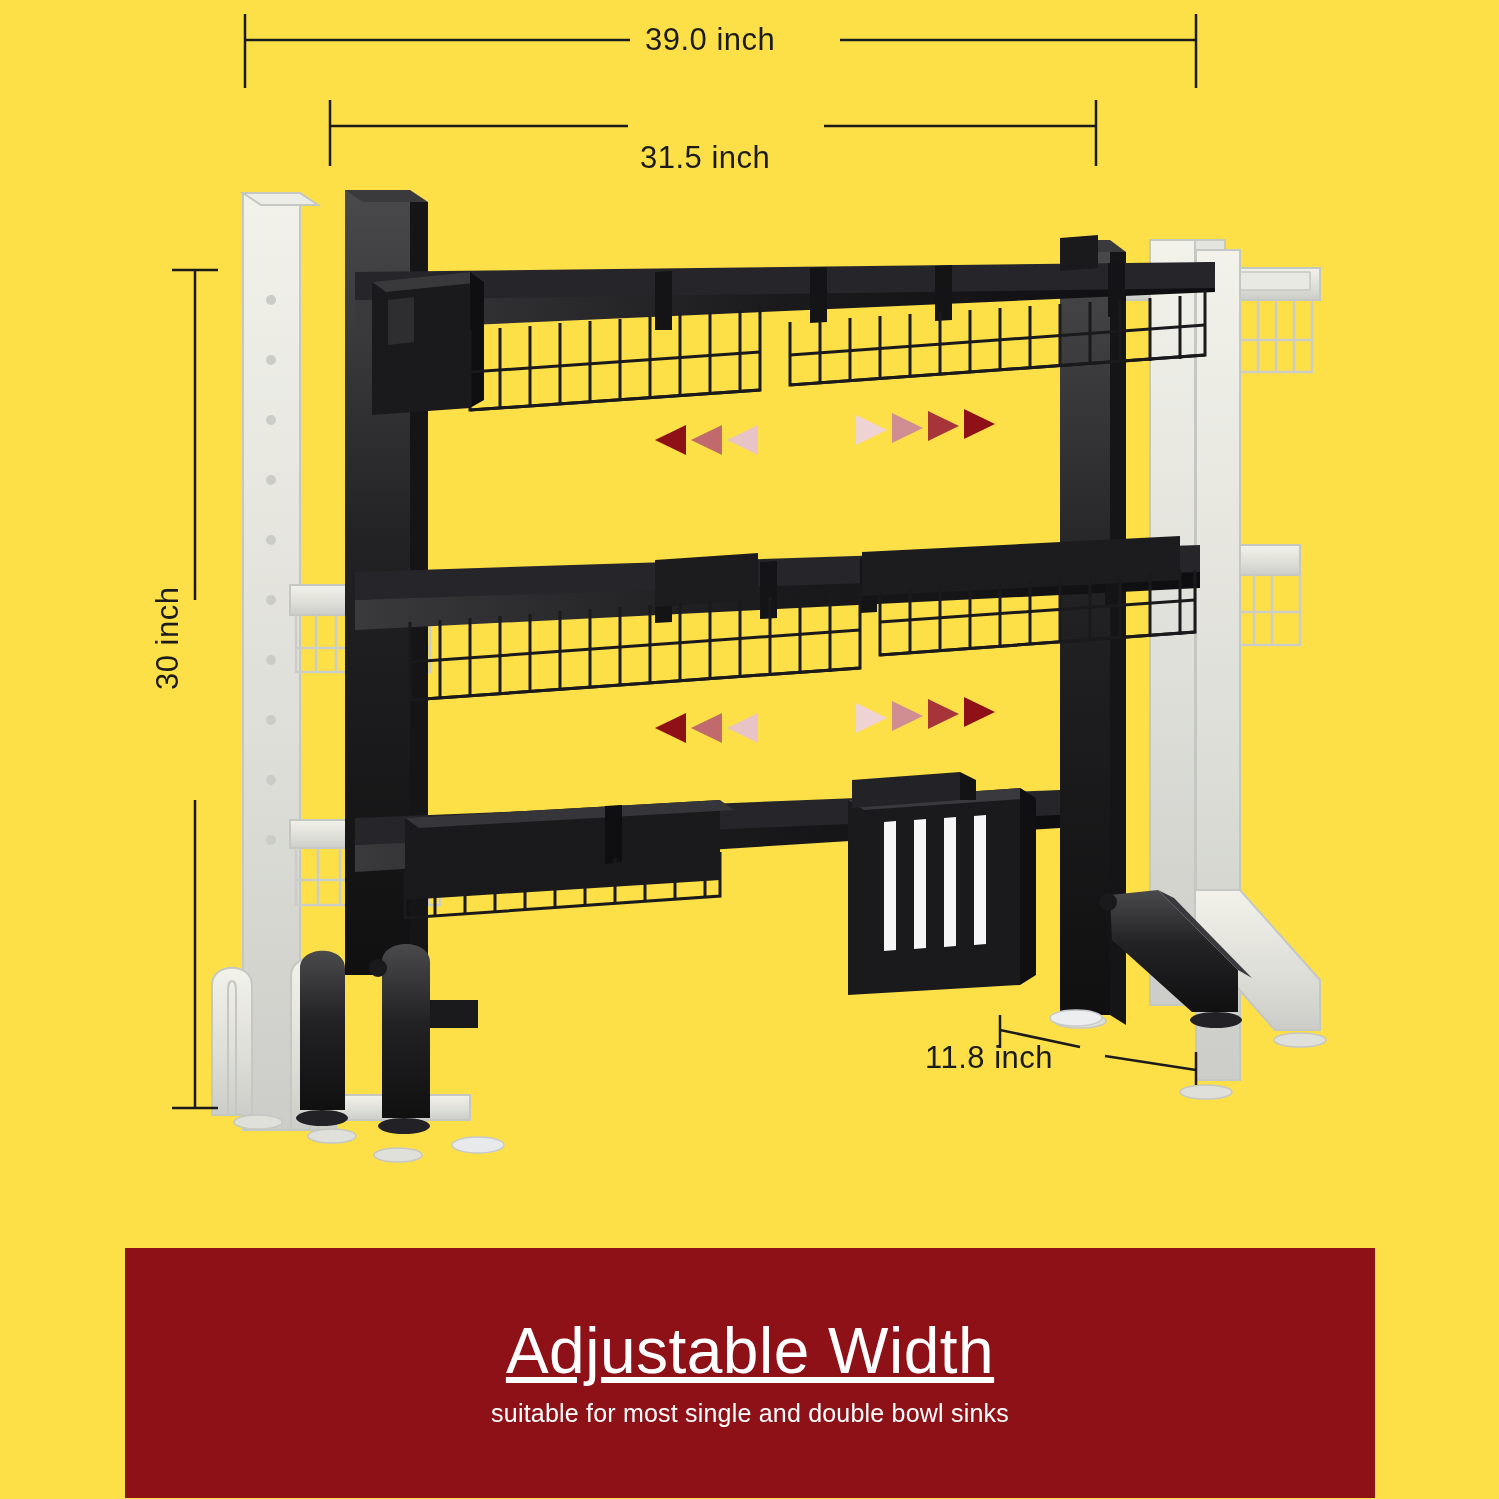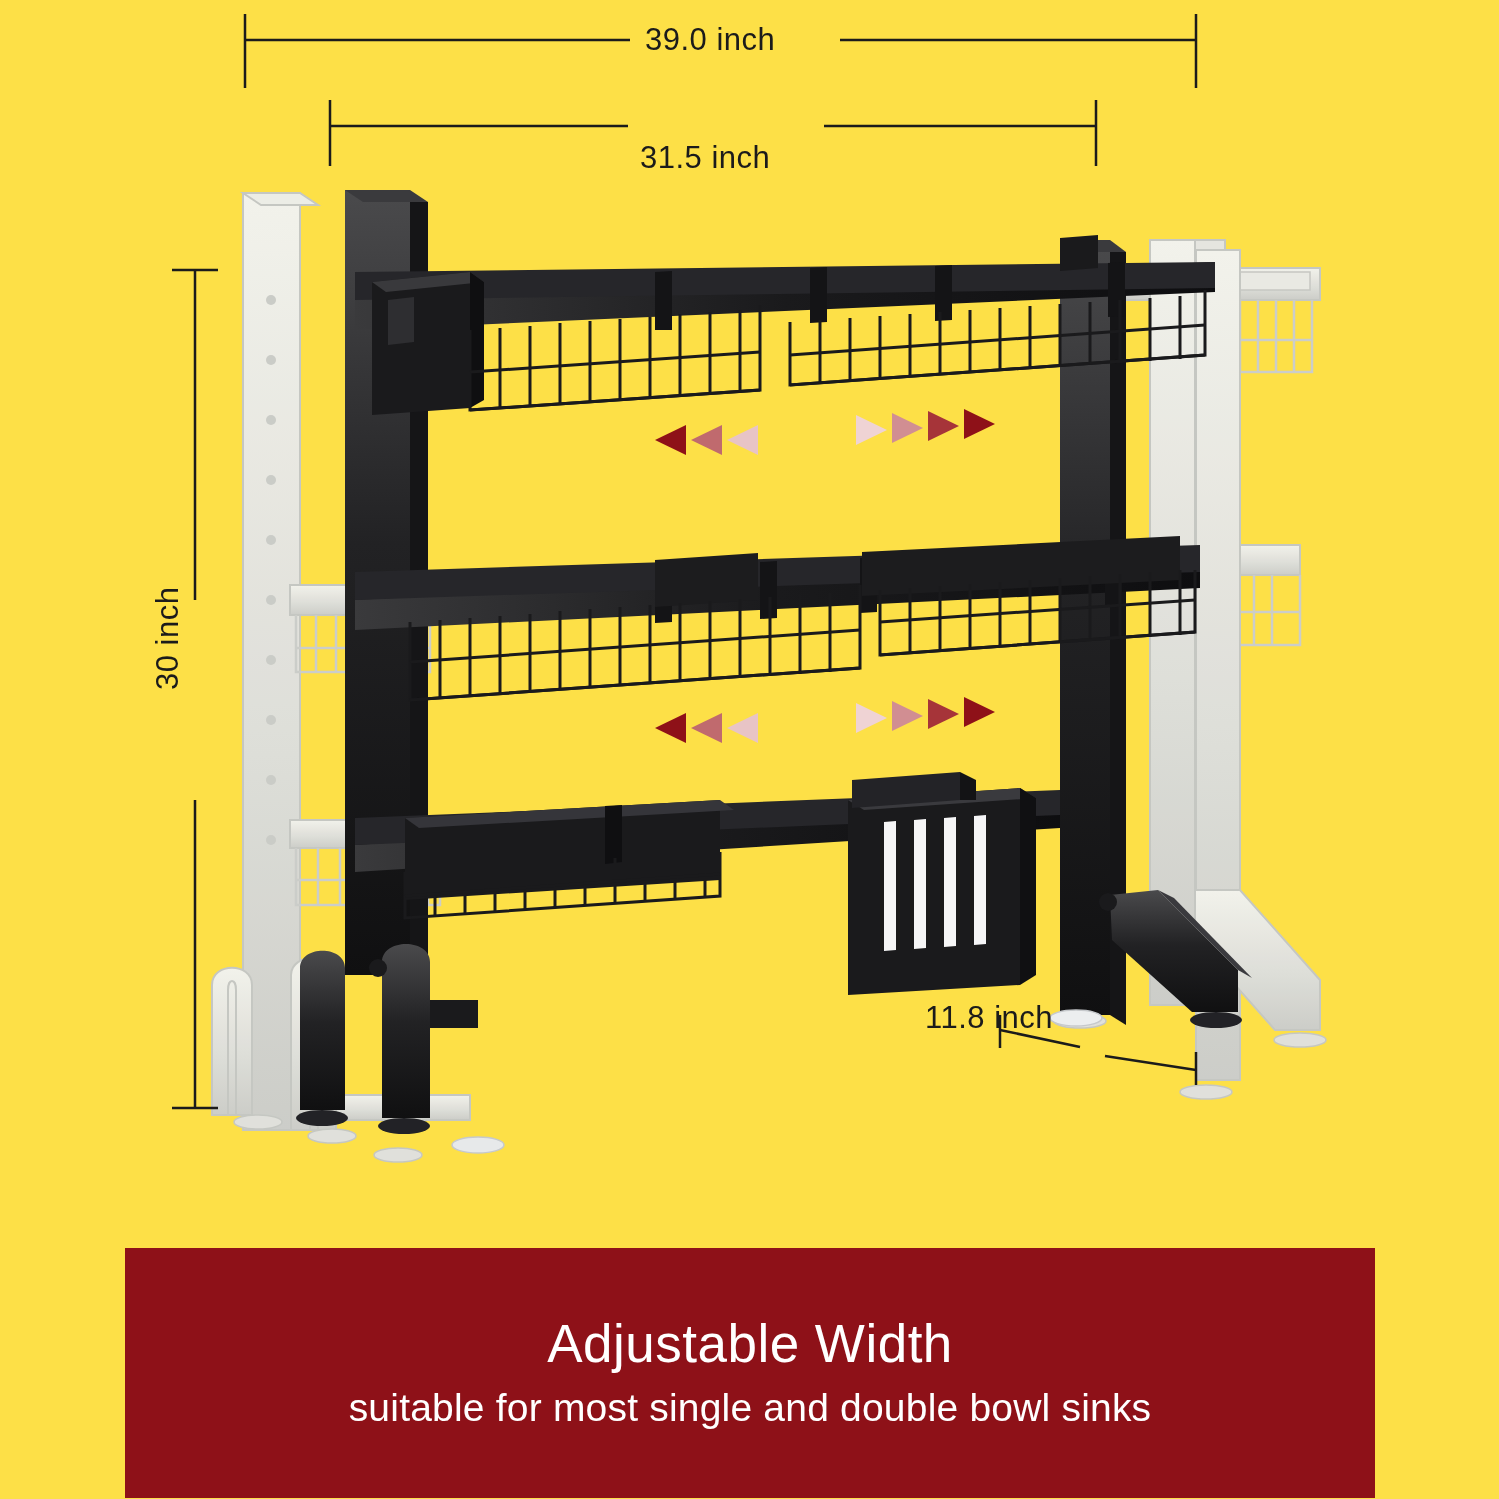--- a/index.html
+++ b/index.html
@@ -25,21 +25,21 @@
   
   .dim-label {
     position: absolute;
     color: #1b1b1b;
     font-size: 31px;
     letter-spacing: 0.5px;
     white-space: nowrap;
   }
   #dim-width-total-label { left: 645px; top: 22px; }
   #dim-width-inner-label { left: 640px; top: 108px; margin-top: 32px; }
-  #dim-depth-label { left: 925px; top: 1000px; }
+  #dim-depth-label { left: 925px; top: 1040px; }
   #dim-height-label {
     left: 150px;
     top: 690px;
     transform: rotate(-90deg);
     transform-origin: left top;
     font-size: 31px;
   }
 
   
   #dim-svg, #product-svg {
@@ -58,30 +58,31 @@
     height: 250px;
     background: #8e1118;
     box-sizing: border-box;
     display: flex;
     flex-direction: column;
     align-items: center;
     justify-content: center;
   }
   #banner-title {
     color: #ffffff;
-    font-size: 53px;
+    font-size: 64px;
     font-weight: 400;
     letter-spacing: 0.5px;
     line-height: 1.05;
     margin: 0 0 14px 0;
     text-align: center;
+    text-decoration: underline;
   }
   #banner-subtitle {
     color: #ffffff;
-    font-size: 39px;
+    font-size: 25px;
     font-weight: 400;
     text-align: center;
     letter-spacing: 0.2px;
   }
 </style>
 </head>
 <body>
 
 <div id="stage">
 

